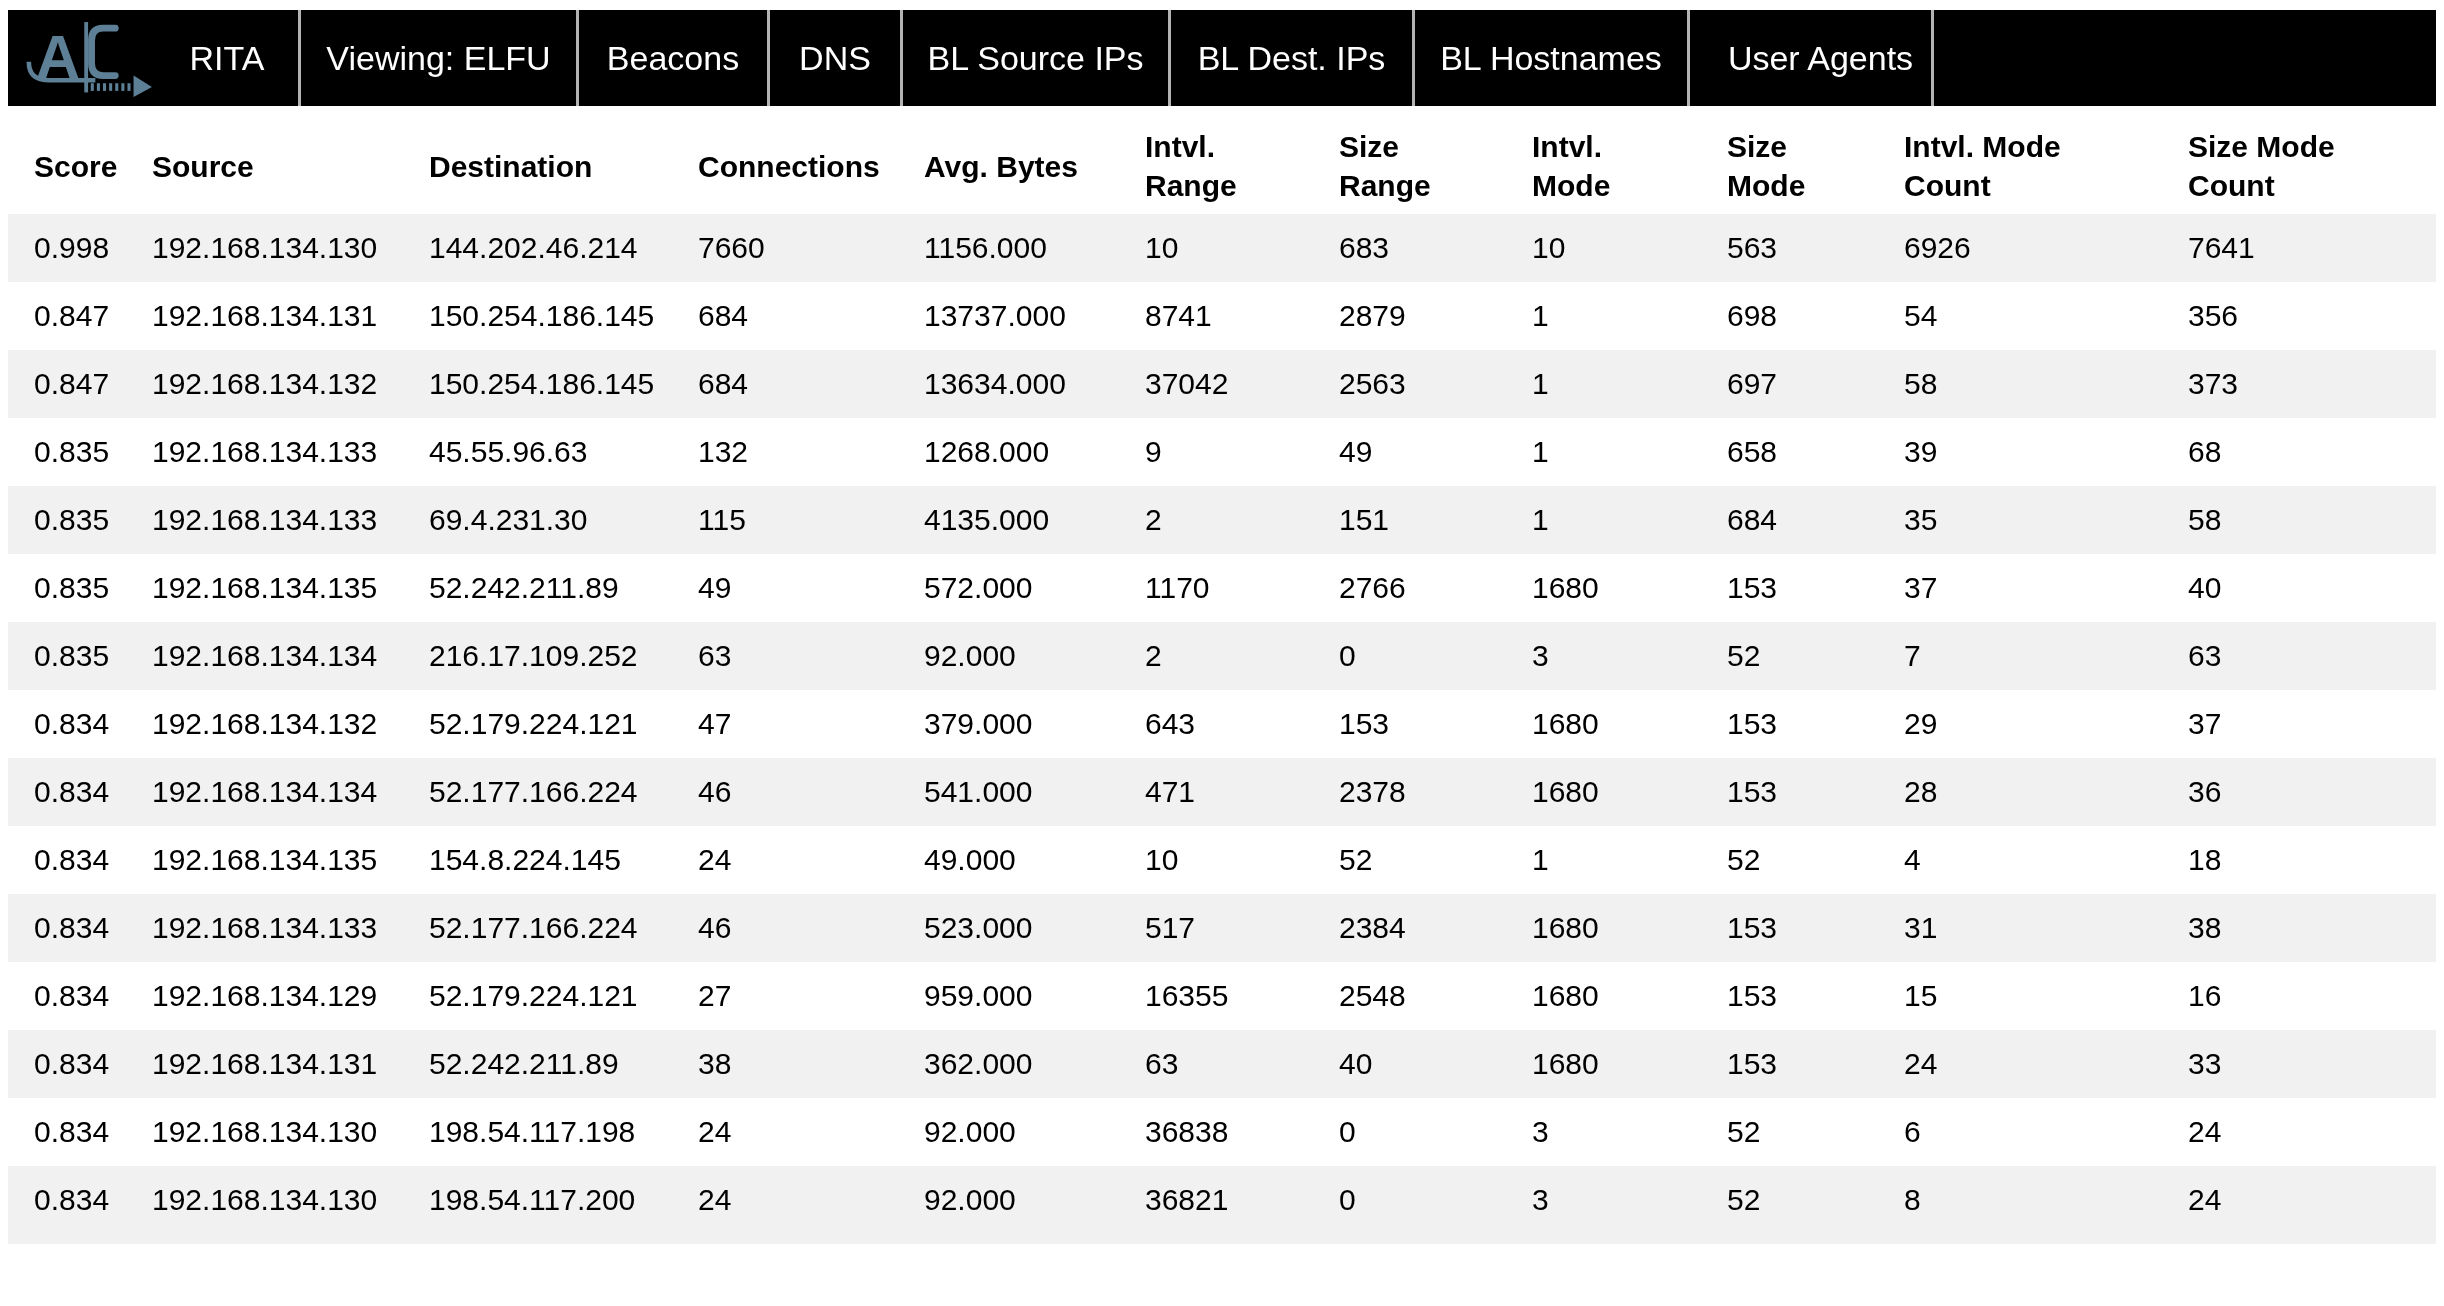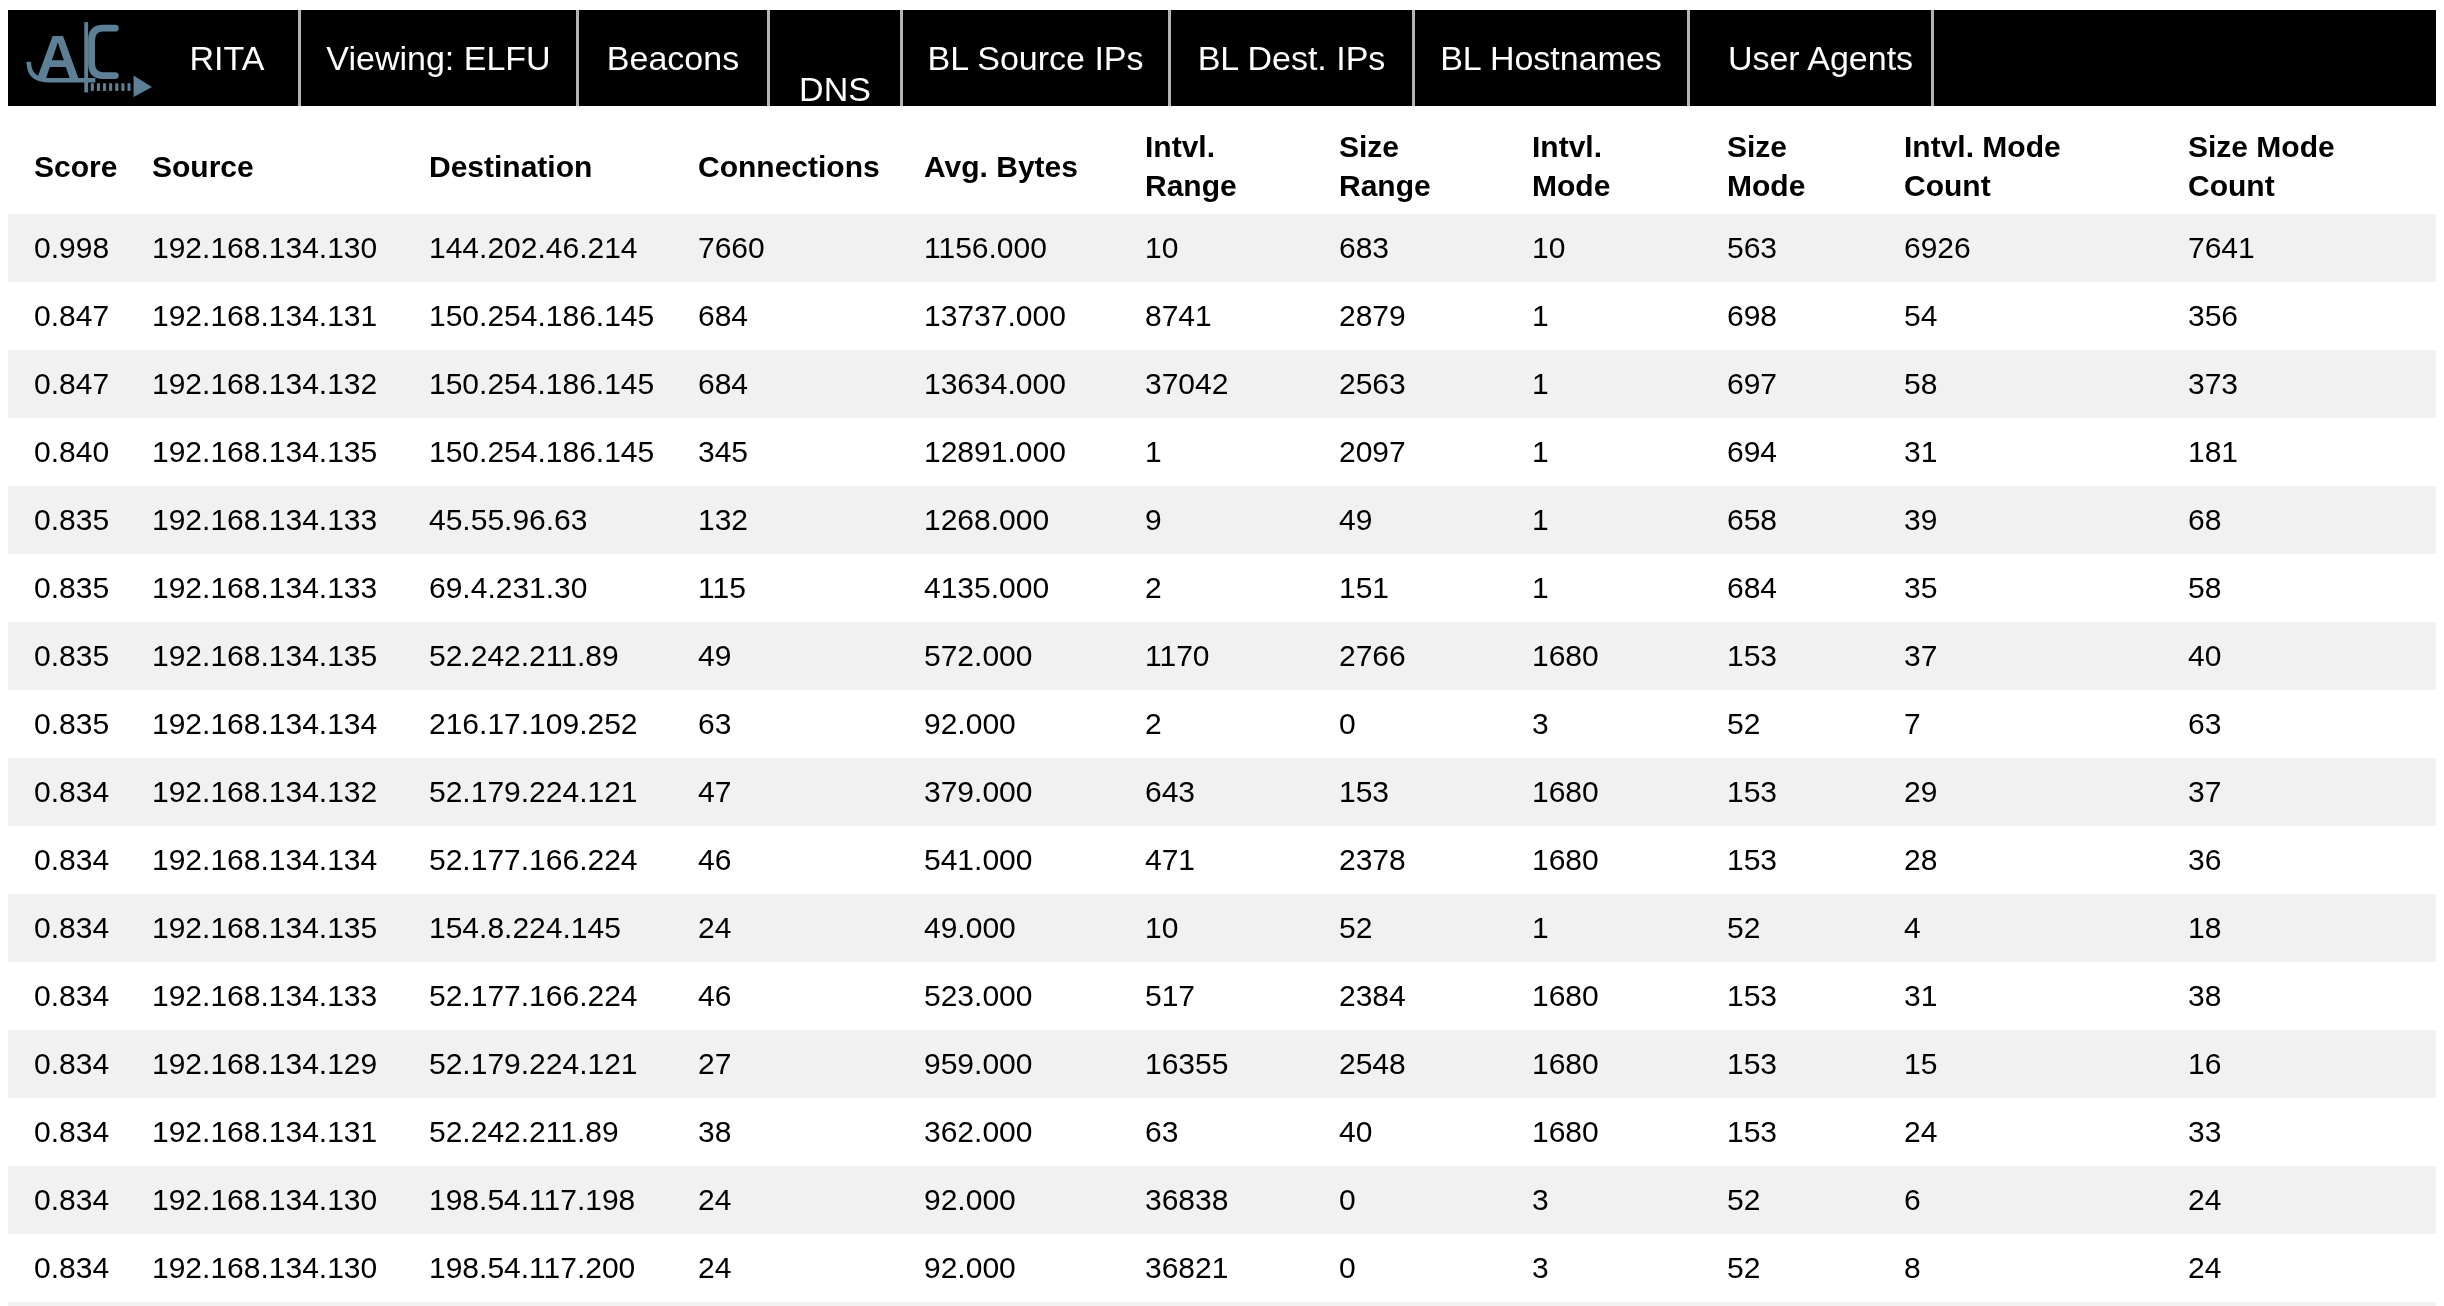--- a/index.html
+++ b/index.html
@@ -81,21 +81,21 @@
     </svg>
     <span class="brand-label">RITA</span>
   </div>
 
 <div class="nav-cell" style="width: 278px;">
       <span>Viewing: ELFU</span>
     </div>
     <div class="nav-cell" style="width: 191px;">
       <span>Beacons</span>
     </div>
-    <div class="nav-cell" style="width: 133px; align-items: flex-end;">
+    <div class="nav-cell" style="width: 133px;">
       <span>DNS</span>
     </div>
     <div class="nav-cell" style="width: 268px;">
       <span>BL Source IPs</span>
     </div>
     <div class="nav-cell" style="width: 244px;">
       <span>BL Dest. IPs</span>
     </div>
     <div class="nav-cell" style="width: 275px;">
       <span>BL Hostnames</span>
@@ -174,33 +174,20 @@
         <td>684</td>
         <td>13634.000</td>
         <td>37042</td>
         <td>2563</td>
         <td>1</td>
         <td>697</td>
         <td>58</td>
         <td>373</td>
       </tr>
       <tr>
-        <td>0.840</td>
-        <td>192.168.134.135</td>
-        <td>150.254.186.145</td>
-        <td>345</td>
-        <td>12891.000</td>
-        <td>1</td>
-        <td>2097</td>
-        <td>1</td>
-        <td>694</td>
-        <td>31</td>
-        <td>181</td>
-      </tr>
-      <tr>
         <td>0.835</td>
         <td>192.168.134.133</td>
         <td>45.55.96.63</td>
         <td>132</td>
         <td>1268.000</td>
         <td>9</td>
         <td>49</td>
         <td>1</td>
         <td>658</td>
         <td>39</td>

